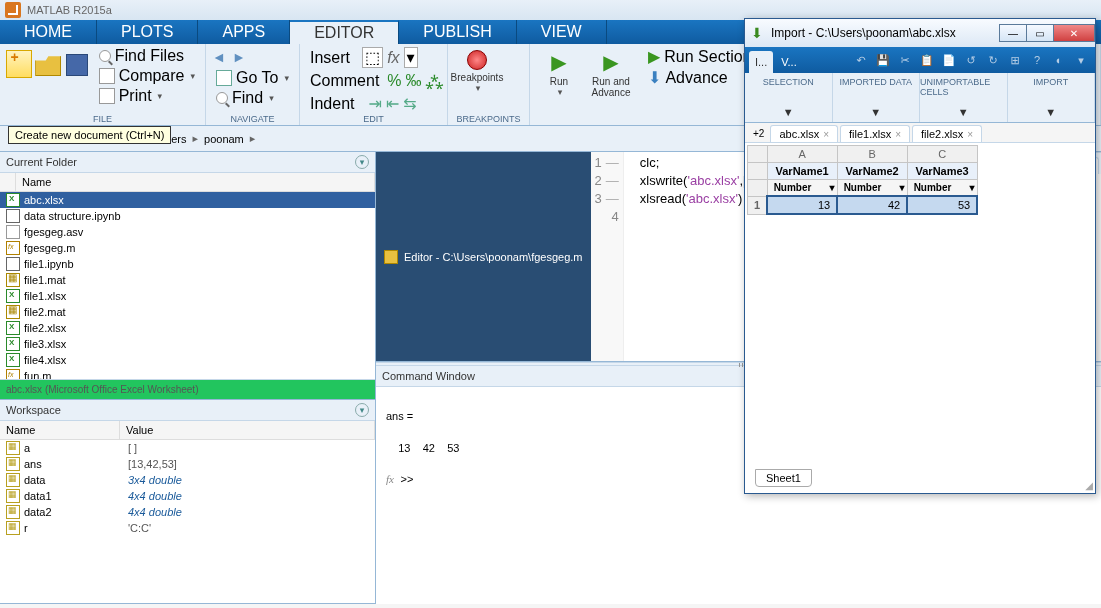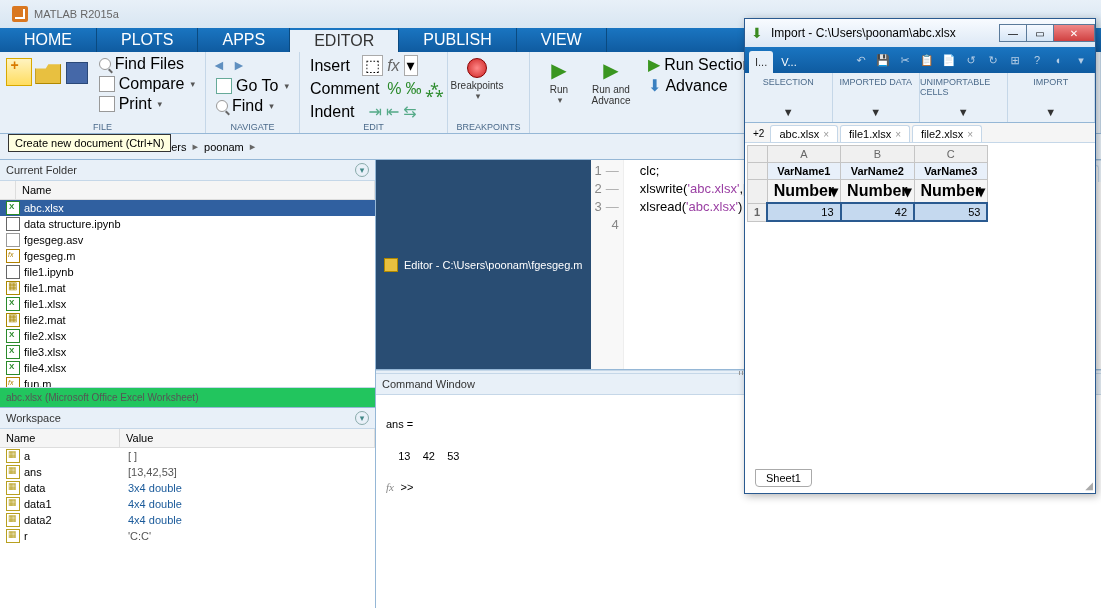--- a/index.html
+++ b/index.html
@@ -1,19 +1,19 @@
 <!DOCTYPE html>
 <html><head>
 <meta charset="utf-8">
 <style>
 * { box-sizing: border-box; margin: 0; padding: 0; font-family: "Segoe UI", Tahoma, sans-serif; }
 body { width: 1101px; height: 608px; overflow: hidden; background: #f5f5f5; position: relative; }
 
 
-.titlebar { height: 28px; background: linear-gradient(#e8f0f8,#d8e6f2); display:flex; align-items:center; padding-left:12px; font-size:11px; color:#666; }
+.titlebar { height: 20px; background: linear-gradient(#e8f0f8,#d8e6f2); display:flex; align-items:center; padding-left:5px; font-size:11px; color:#666; }
 .titlebar .logo { width:16px; height:16px; background:#d97720; margin-right:6px; border-radius:2px; position:relative; }
 .titlebar .logo::after{content:"";position:absolute;inset:3px;border:2px solid #fff;border-left:none;border-top:none;}
 
 
 .maintabs { height:24px; background:linear-gradient(#1a75c1,#0f5ba0); display:flex; }
 .maintabs .tab { padding:0 24px; color:#fff; font-size:16px; line-height:24px; cursor:pointer; border-right:1px solid #0a4a80; }
 .maintabs .tab.active { background:#e8f0f8; color:#333; border-top:2px solid #1a75c1; line-height:22px; }
 
 
 .ribbon { height:82px; background:#e8f0f8; border-bottom:1px solid #95b7d6; display:flex; }
@@ -66,21 +66,21 @@
 .fi-mat{background:#fff;border:1px solid #a80;position:relative;}
 .fi-mat::after{content:"▦";color:#a80;font-size:10px;position:absolute;left:1px;top:-2px;}
 .details-bar { background:#22c55e; padding:4px 6px; font-size:10px; color:#555; border-top:1px solid #c5d7e8;}
 
 .wslist { flex:1; background:#fff; font-size:11px; overflow:auto; }
 .ws-row { display:flex; padding:1px 6px; gap:4px; align-items:center; }
 .ws-row .wico{width:14px;height:14px;background:#fff;border:1px solid #b8a020;position:relative;flex-shrink:0;}
 .ws-row .wico::after{content:"▦";font-size:9px;color:#b8a020;position:absolute;left:1px;top:-1px;}
 .ws-row .nm{width:100px;}
 .ws-row .vl{color:#555;}
-.ws-row .vl.ital{color:#1a5a9a;}
+.ws-row .vl.ital{color:#1a5a9a;font-style:italic;}
 
 
 .rightcol { flex:1; display:flex; flex-direction:column; }
 .splitter-h { height:4px; background:#e8f0f8; border-top:1px solid #c5d7e8;border-bottom:1px solid #c5d7e8; cursor:row-resize; position:relative;}
 .splitter-h::after{content:"";position:absolute;left:50%;top:0;width:20px;height:4px;background:repeating-linear-gradient(90deg,#999 0 1px,transparent 1px 3px);}
 .ed-hdr { background:#294d73; color:#fff; padding:3px 8px; font-size:11px; display:flex; align-items:center; gap:6px;}
 .ed-hdr .eico{width:14px;height:14px;background:#e8c040;border:1px solid #b08800;}
 .code-area { flex:1; background:#fff; display:flex; font-family:"Courier New",monospace; font-size:13px; }
 .gutter { background:#f8f8f8; border-right:1px solid #eee; color:#888; text-align:right; padding:2px 4px; line-height:18px; min-width:24px;}
 .gutter .dash::after{content:"—";color:#aaa;margin-left:4px;}
@@ -113,21 +113,21 @@
 .imp-sect .dd::after{content:"▼";color:#333;font-size:11px;}
 .imp-filetabs {display:flex;background:#f5f5f5;padding:2px 4px 0;gap:2px;border-bottom:1px solid #c5d7e8;}
 .imp-ftab{background:#fff;border:1px solid #c5d7e8;border-bottom:none;padding:2px 8px;font-size:11px;border-radius:3px 3px 0 0;display:flex;align-items:center;gap:4px;cursor:pointer;}
 .imp-ftab .x{color:#999;font-size:10px;}
 .imp-ftab.plus{border:none;background:none;font-size:10px;padding:2px 4px;}
 .imp-grid { flex:1; background:#fff; font-size:11px; position:relative; overflow:auto;}
 .imp-grid table{border-collapse:collapse;margin:2px;}
 .imp-grid th,.imp-grid td{border:1px solid #c5c5c5;padding:2px 6px;text-align:center;min-width:70px;}
 .imp-grid .colhdr{background:#f0f0f0;color:#666;font-weight:normal;}
 .imp-grid .varhdr{background:#e8f0fa;font-weight:bold;}
-.imp-grid .typehdr{background:#f5f5f5;font-size:16px;text-align:left;position:relative;}
+.imp-grid .typehdr{background:#f5f5f5;font-size:10px;text-align:left;position:relative;}
 .imp-grid .typehdr::after{content:"▾";position:absolute;right:2px;}
 .imp-grid .rownum{background:#f0f0f0;color:#666;width:18px;min-width:18px;}
 .imp-grid .data-sel td{background:#c5d9ef;border:2px solid #2a5a90;}
 .sheet-tab{position:absolute;bottom:6px;left:10px;background:#fff;border:1px solid #aaa;border-radius:0 0 4px 4px;padding:2px 10px;font-size:11px;}
 .resize-grip{position:absolute;right:2px;bottom:2px;font-size:10px;color:#aaa;}
 </style>
 </head>
 <body>
 
 <div class="titlebar">

